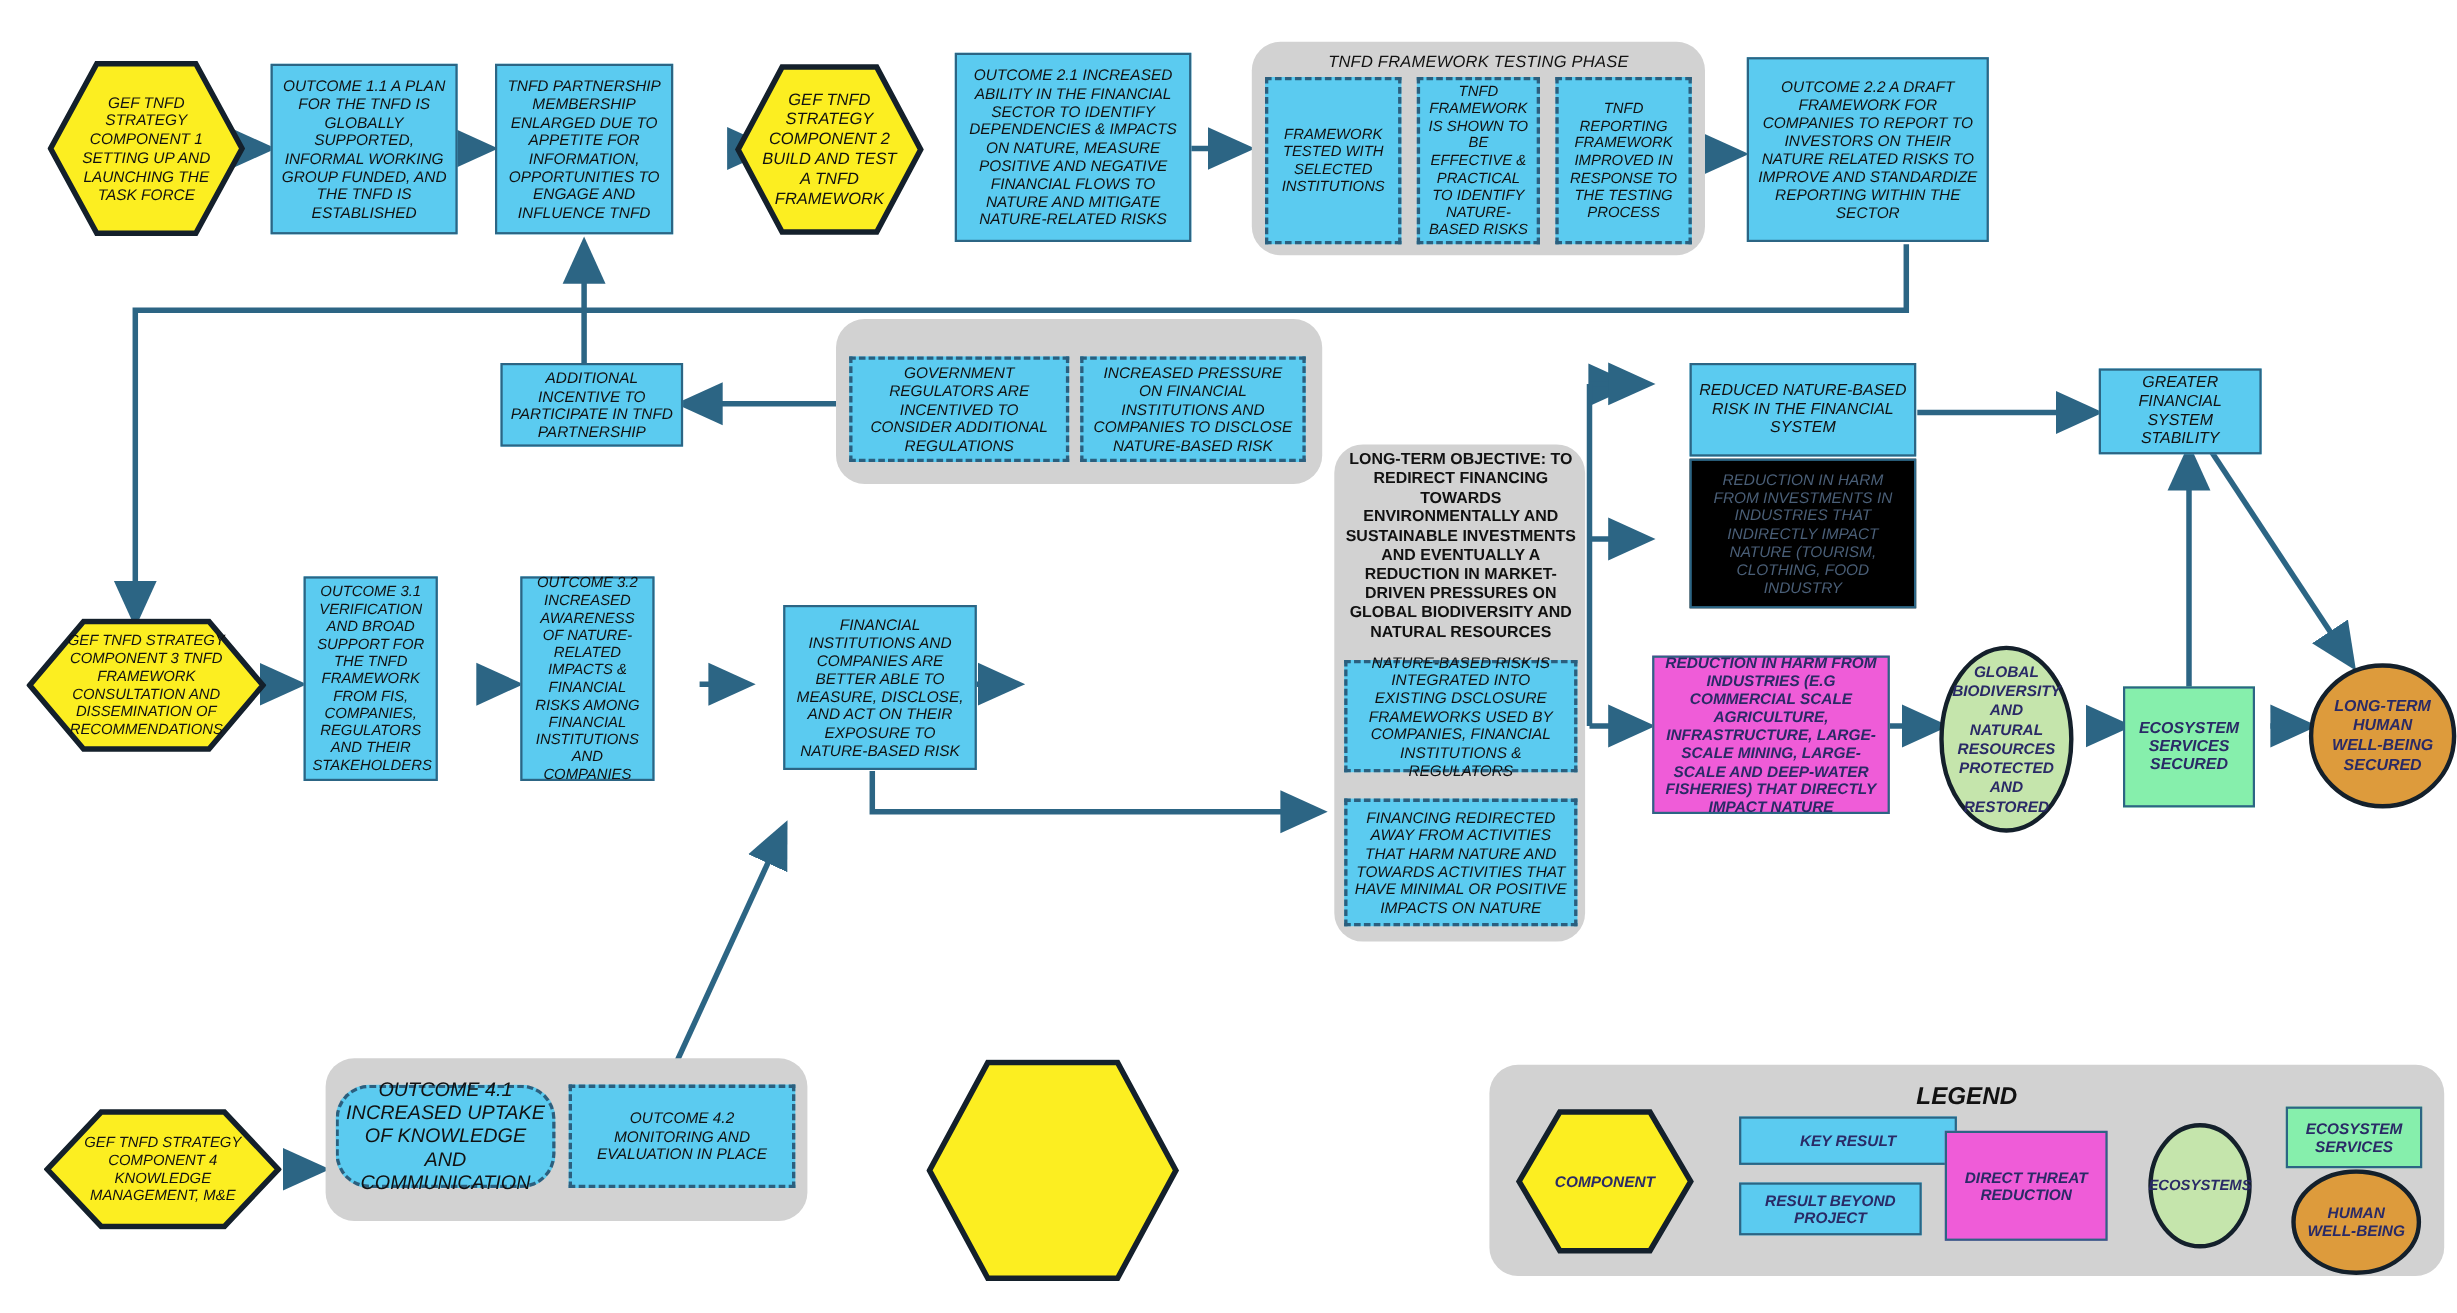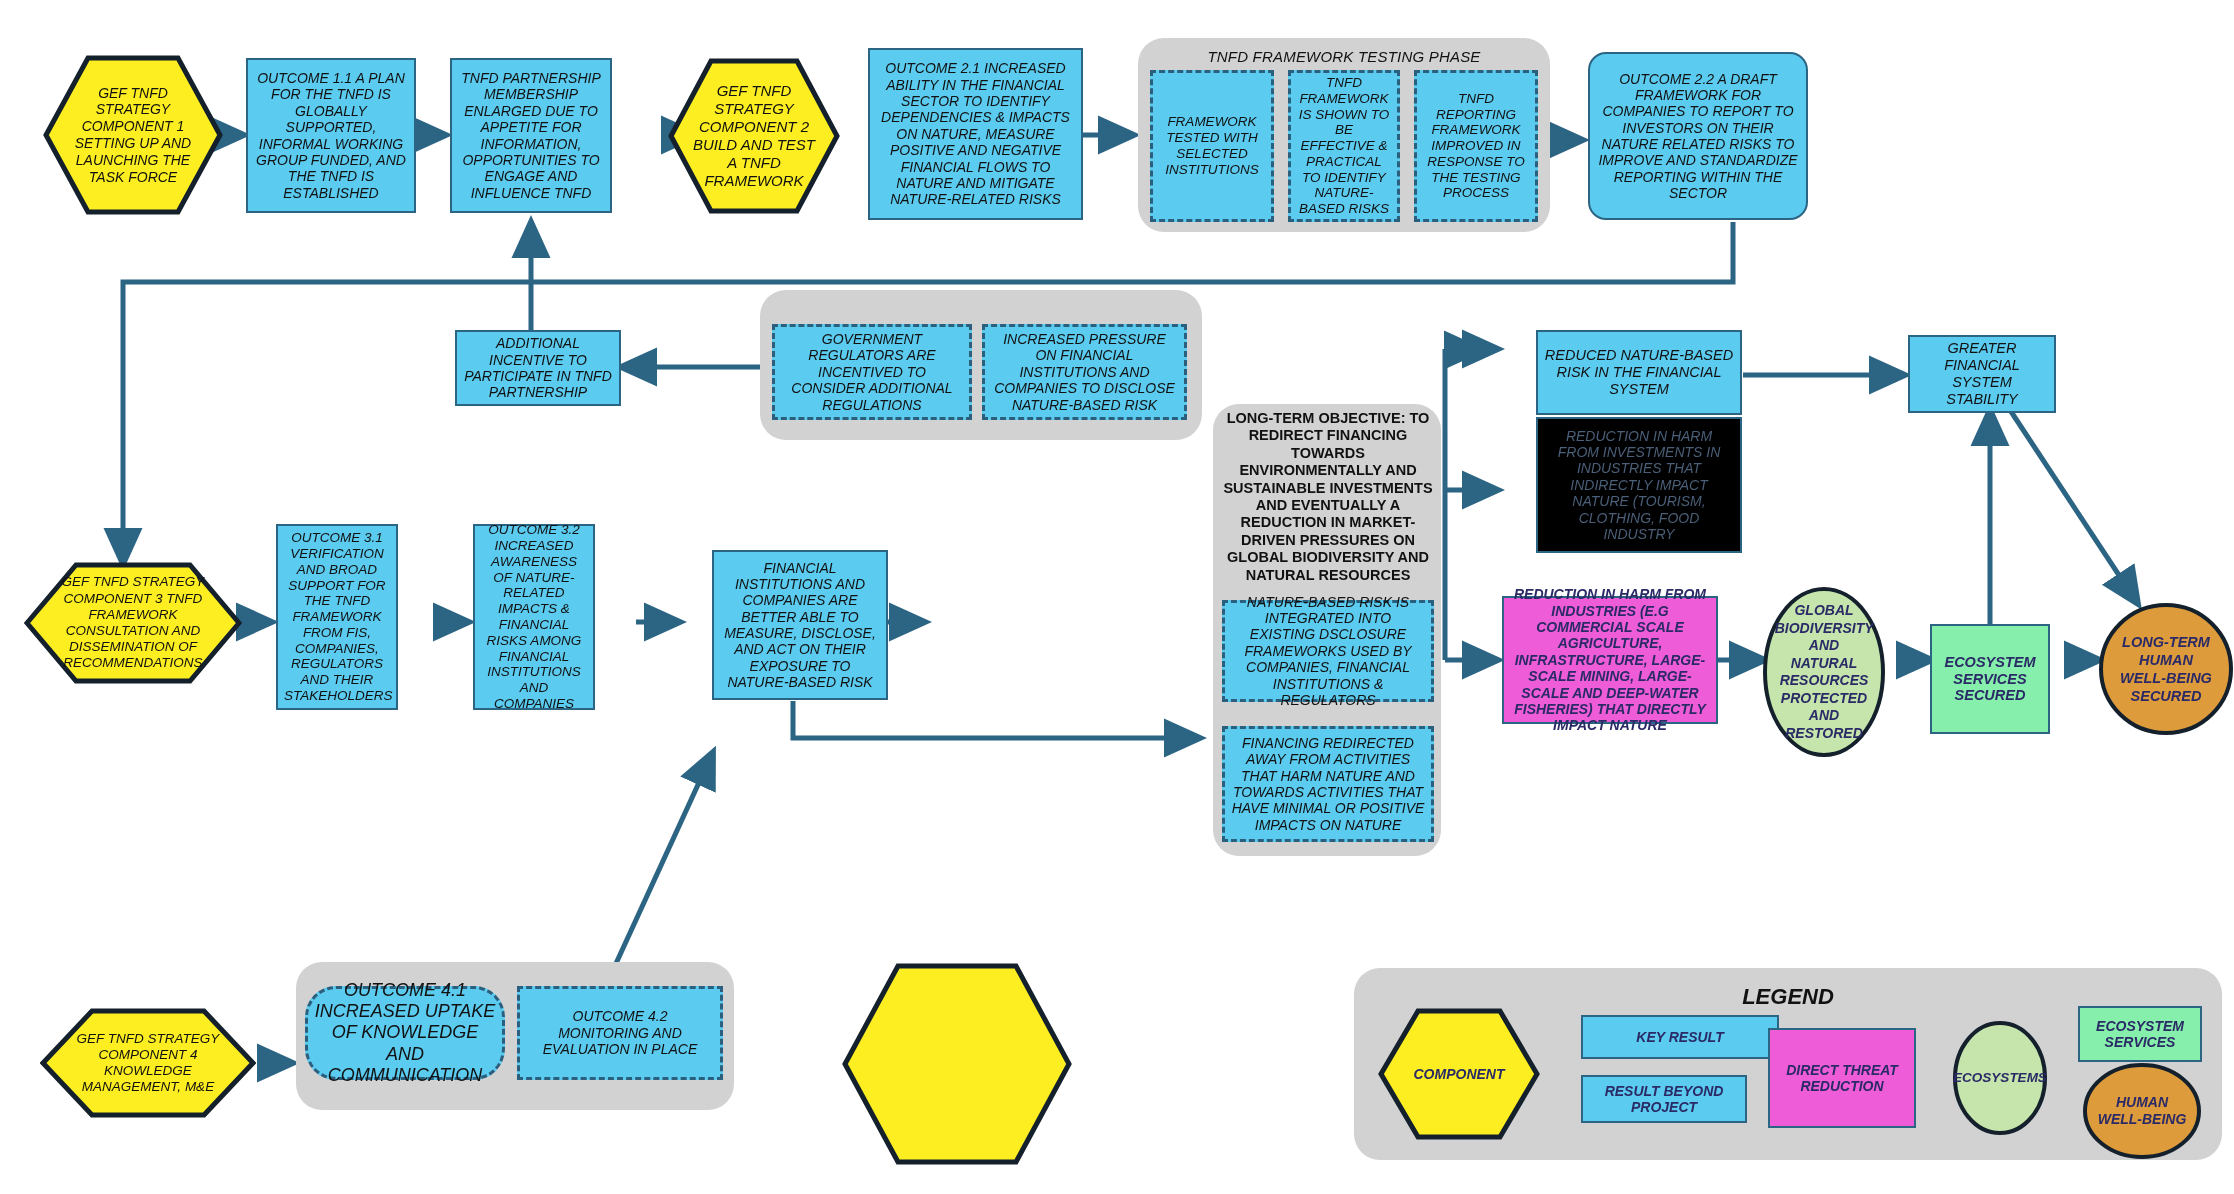--- a/index.html
+++ b/index.html
@@ -146,21 +146,21 @@
   <div class="node blue-dashed" style="left:1150px;top:70px;width:124px;height:152px;font-size:13.5px;">
     <span>FRAMEWORK TESTED WITH SELECTED INSTITUTIONS</span>
   </div>
   <div class="node blue-dashed" style="left:1288px;top:70px;width:112px;height:152px;font-size:13.5px;">
     <span>TNFD FRAMEWORK IS SHOWN TO BE EFFECTIVE &amp; PRACTICAL TO IDENTIFY NATURE-BASED RISKS</span>
   </div>
   <div class="node blue-dashed" style="left:1414px;top:70px;width:124px;height:152px;font-size:13.5px;">
     <span>TNFD REPORTING FRAMEWORK IMPROVED IN RESPONSE TO THE TESTING PROCESS</span>
   </div>
 
-  <div class="node blue" style="left:1588px;top:52px;width:220px;height:168px;font-size:14px;border-radius:18px;">
+  <div class="node blue" style="left:1588px;top:52px;width:220px;height:168px;font-size:14px;">
     <span>OUTCOME 2.2
 A DRAFT FRAMEWORK FOR COMPANIES TO REPORT TO INVESTORS ON THEIR NATURE RELATED RISKS TO IMPROVE AND STANDARDIZE REPORTING WITHIN THE SECTOR</span>
   </div>
 
   <div class="node blue" style="left:455px;top:330px;width:166px;height:76px;font-size:14px;">
     <span>ADDITIONAL INCENTIVE TO PARTICIPATE IN TNFD PARTNERSHIP</span>
   </div>
 
   <div class="node blue-dashed" style="left:772px;top:324px;width:200px;height:96px;font-size:14px;">
     <span>GOVERNMENT REGULATORS ARE INCENTIVED TO CONSIDER ADDITIONAL REGULATIONS</span>
@@ -204,21 +204,21 @@
   </div>
 
   <div class="node blue-faded" style="left:1536px;top:417px;width:206px;height:136px;font-size:14px;">
     <span>REDUCTION IN HARM FROM INVESTMENTS IN INDUSTRIES THAT INDIRECTLY IMPACT NATURE (TOURISM, CLOTHING, FOOD INDUSTRY</span>
   </div>
 
   <div class="node blue" style="left:1908px;top:335px;width:148px;height:78px;font-size:14.5px;">
     <span>GREATER FINANCIAL SYSTEM STABILITY</span>
   </div>
 
-  <div class="node pink" style="left:1502px;top:596px;width:216px;height:128px;font-size:14px;">
+  <div class="node pink" style="left:1502px;top:596px;width:216px;height:144px;font-size:14px;">
     <span>REDUCTION IN HARM FROM INDUSTRIES (E.G COMMERCIAL SCALE AGRICULTURE, INFRASTRUCTURE, LARGE-SCALE MINING, LARGE-SCALE AND DEEP-WATER FISHERIES) THAT DIRECTLY IMPACT NATURE</span>
   </div>
 
   <div class="ell" style="left:1762px;top:586px;width:124px;height:172px;font-size:14px;">
     <svg class="ellbg" viewBox="0 0 124 172" preserveAspectRatio="none">
       <ellipse cx="62" cy="86" rx="59" ry="83" fill="#c5e5ac" stroke="#14202b" stroke-width="4"></ellipse>
     </svg>
     <span class="txt">GLOBAL BIODIVERSITY AND NATURAL RESOURCES PROTECTED AND RESTORED</span>
   </div>
 

